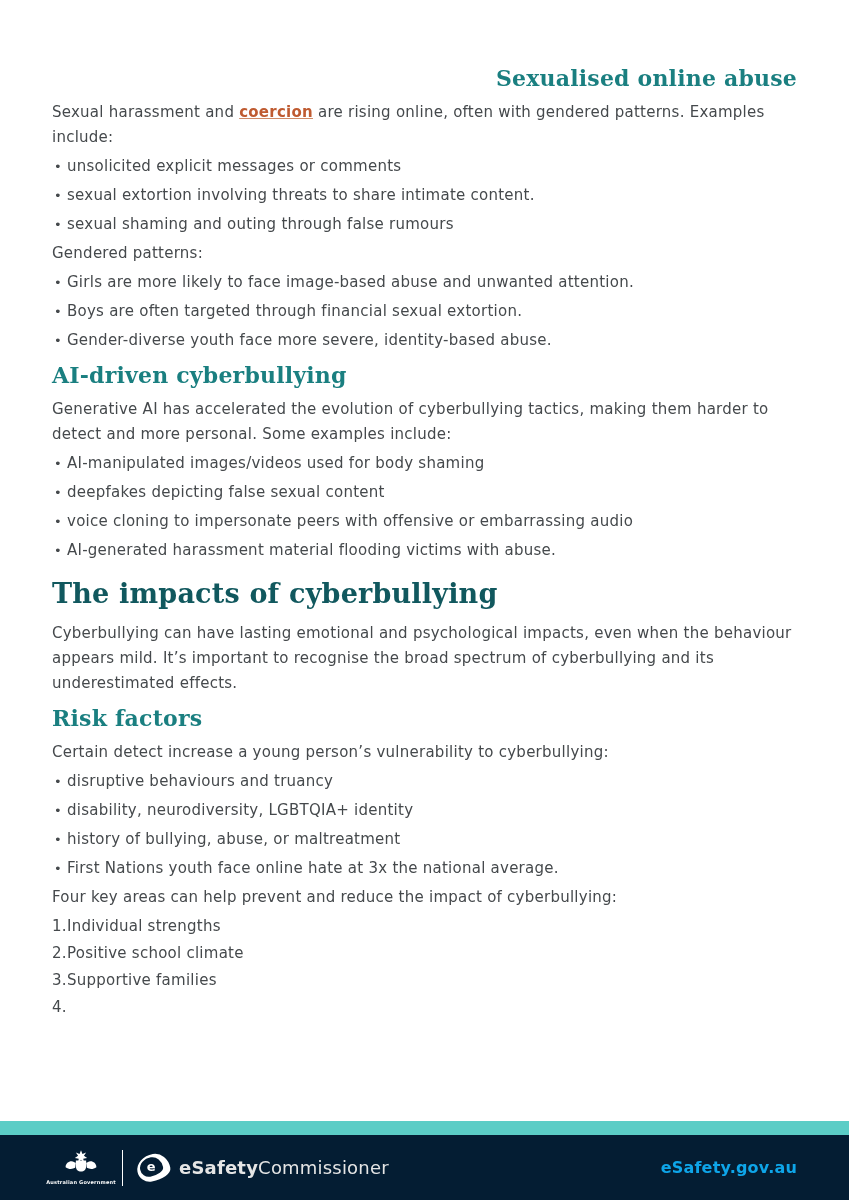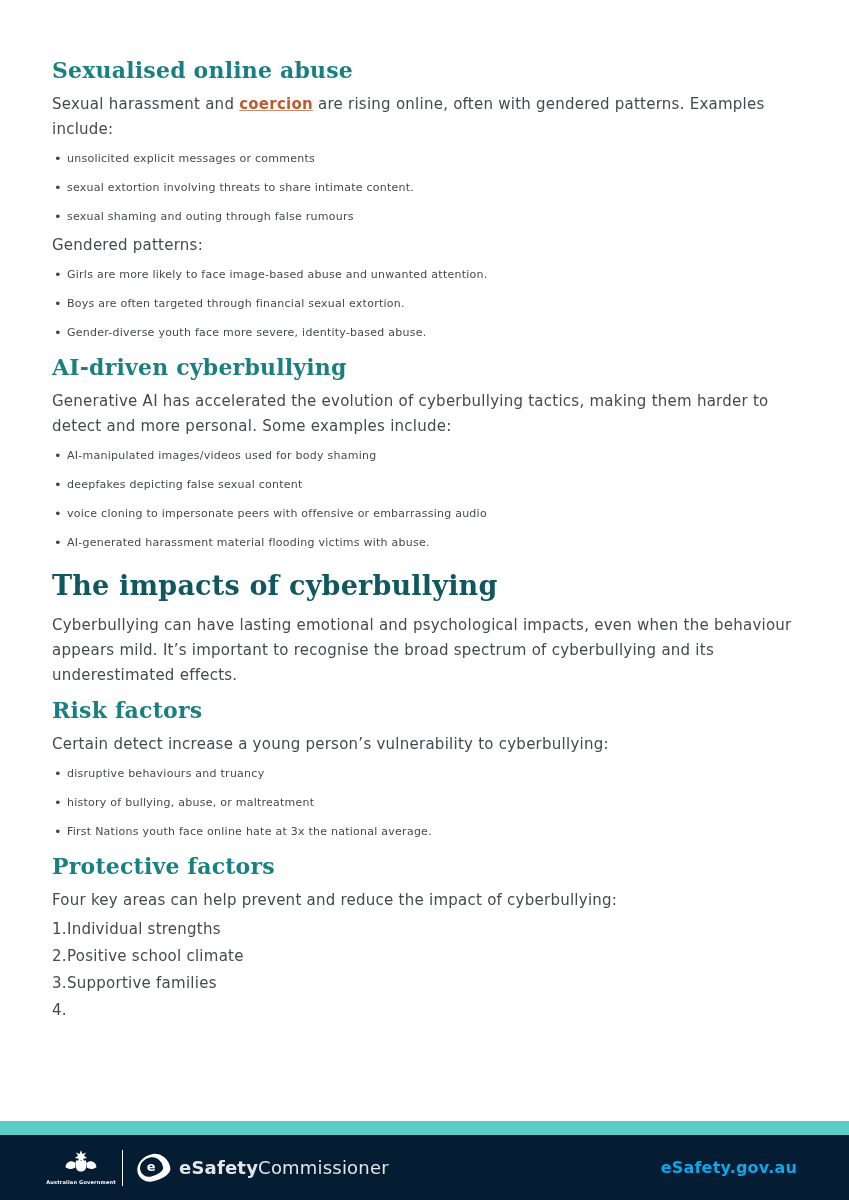--- a/index.html
+++ b/index.html
@@ -27,42 +27,42 @@
   }
   h2 {
     font-family: "DejaVu Serif", "Liberation Serif", serif;
     font-weight: bold;
     font-size: 22px;
     line-height: 25px;
     color: #1a7f80;
     margin: 10px 0 9px 0;
     letter-spacing: 0.2px;
   }
-  h2.first { margin-top: 8px; }
+  h2.first { margin-top: 16px; text-align: right; }
   p {
     font-size: 15px;
     line-height: 25px;
     letter-spacing: 0.25px;
     margin: 3px 0 4px 0;
   }
   a.doclink {
     color: #bf5b31;
     font-weight: bold;
     text-decoration: underline;
     text-decoration-color: #cf8a66;
     cursor: pointer;
   }
   ul.bullets {
     list-style: none;
     margin: 0 0 4px 0;
   }
   ul.bullets li {
     position: relative;
     padding-left: 15px;
-    font-size: 11px;
+    font-size: 15px;
     line-height: 25px;
     letter-spacing: 0.25px;
     margin-bottom: 4px;
   }
   ul.bullets li::before {
     content: "•";
     position: absolute;
     left: 2px;
     top: 0;
     font-size: 13px;
@@ -194,25 +194,25 @@
     <li>AI-generated harassment material flooding victims with abuse.</li>
   </ul>
 
   <h1>The impacts of cyberbullying</h1>
   <p>Cyberbullying can have lasting emotional and psychological impacts, even when the behaviour appears mild. It’s important to recognise the broad spectrum of cyberbullying and its underestimated effects.</p>
 
   <h2>Risk factors</h2>
   <p>Certain detect increase a young person’s vulnerability to cyberbullying:</p>
   <ul class="bullets">
     <li>disruptive behaviours and truancy</li>
+    <li>disability, neurodiversity, LGBTQIA+ identity</li>
     <li>history of bullying, abuse, or maltreatment</li>
     <li>First Nations youth face online hate at 3x the national average.</li>
   </ul>
 
-  <h2>Protective factors</h2>
   <p>Four key areas can help prevent and reduce the impact of cyberbullying:</p>
   <div class="ollist">
     <div class="olrow">
         <span class="olnum">1.</span>
         <span>Individual strengths</span>
       </div>
     <div class="olrow">
         <span class="olnum">2.</span>
         <span>Positive school climate</span>
       </div>

